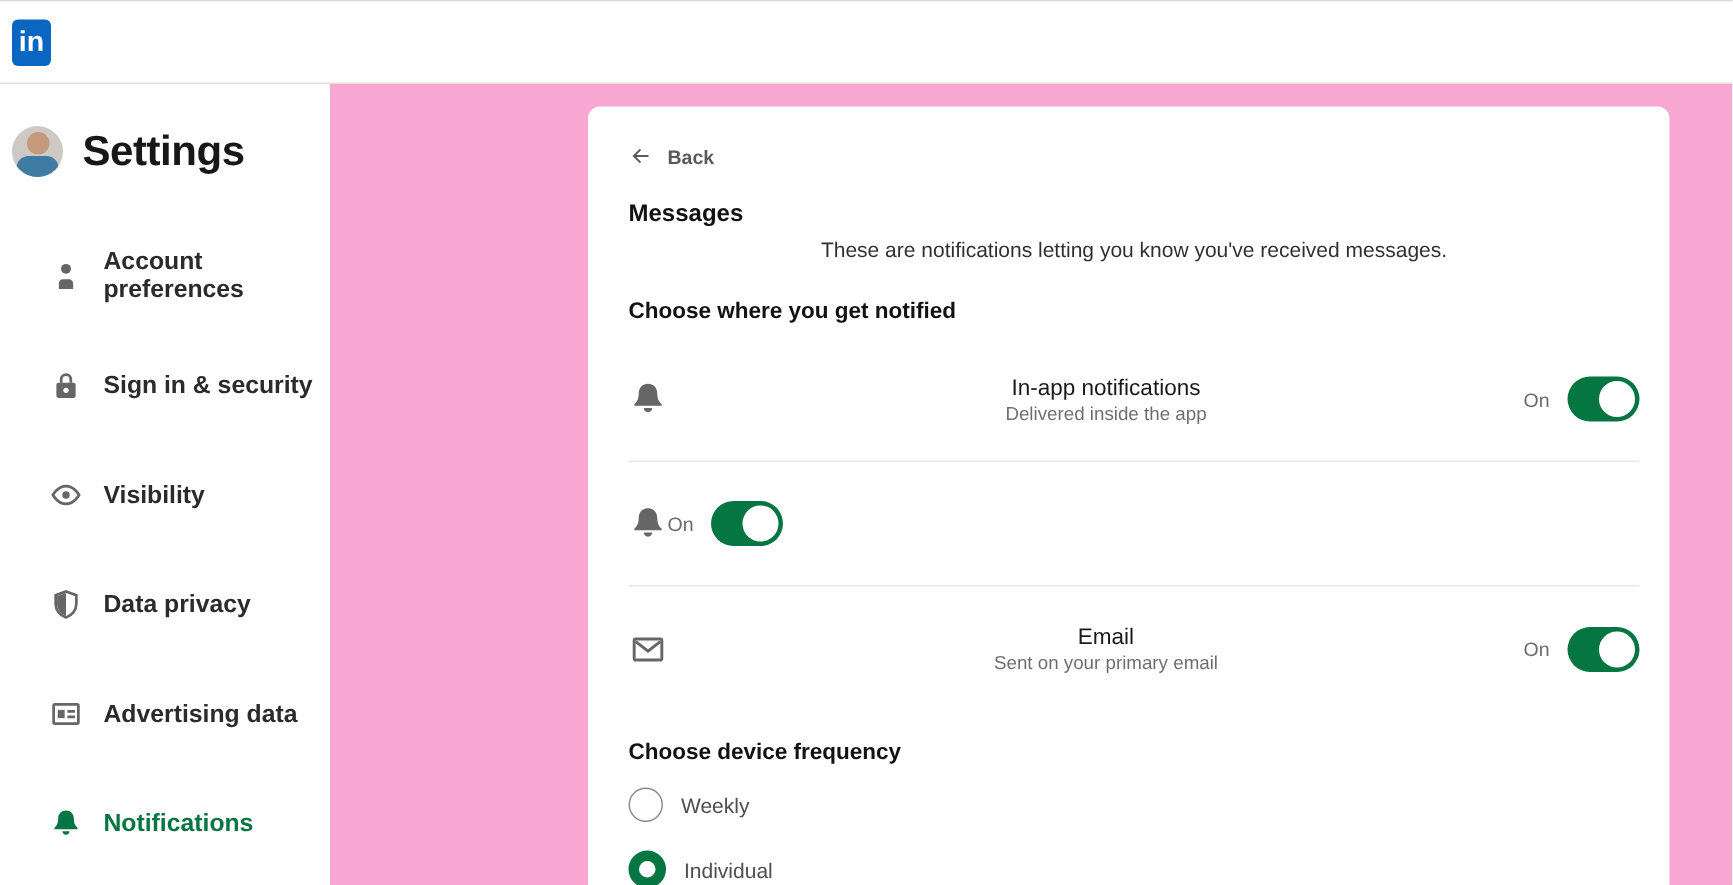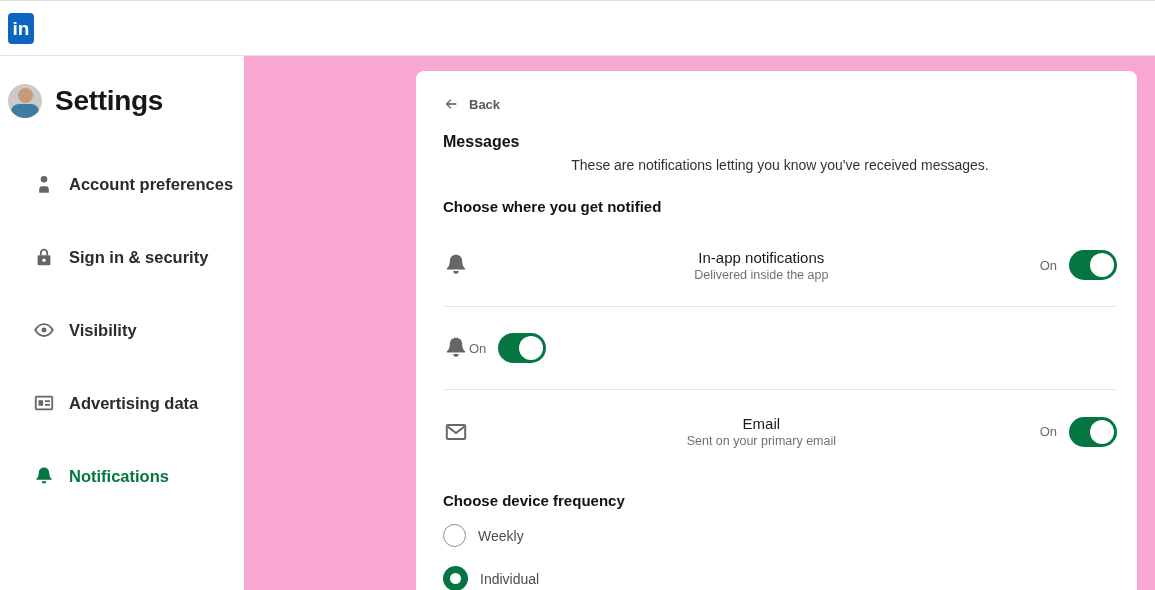--- a/index.html
+++ b/index.html
@@ -29,21 +29,21 @@
     font-weight: bold;
     display: flex; align-items: center; justify-content: center;
     line-height: 1;
     cursor: pointer;
   }
 
   
   .container { display: flex; height: 534px; }
 
   
-  .sidebar { width: 244px; background: #fff; flex-shrink: 0; }
+  .sidebar { width: 220px; background: #fff; flex-shrink: 0; }
   .settings-header {
     display: flex; align-items: center; gap: 13px;
     padding: 28px 8px 0 8px;
     height: 62px;
   }
   .avatar {
     width: 34px; height: 34px; border-radius: 50%;
     background: #cfc9c6;
     position: relative; overflow: hidden;
     flex-shrink: 0;
@@ -173,20 +173,29 @@
       <div class="nav-item">
         <span class="nav-icon">
           <svg viewBox="0 0 24 24" width="22" height="22" fill="none" stroke="#666" stroke-width="2">
             <path d="M2.5 12S6 5.5 12 5.5 21.5 12 21.5 12 18 18.5 12 18.5 2.5 12 2.5 12z"></path>
             <circle cx="12" cy="12" r="2.7" fill="#666" stroke="none"></circle>
           </svg>
         </span>
         <span class="nav-label">Visibility</span>
       </div>
 
+      <div class="nav-item">
+        <span class="nav-icon">
+          <svg viewBox="0 0 24 24" width="22" height="22">
+            <path d="M12 2.5l7.5 2.8v6.2c0 4.6-3 8.3-7.5 9.9-4.5-1.6-7.5-5.3-7.5-9.9V5.3z" fill="none" stroke="#666" stroke-width="2"></path>
+            <path d="M12 3.6v16.8c-4-1.5-6.5-4.9-6.5-8.9V6z" fill="#666"></path>
+          </svg>
+        </span>
+        <span class="nav-label">Data privacy</span>
+      </div>
 
       <div class="nav-item">
         <span class="nav-icon">
           <svg viewBox="0 0 24 24" width="22" height="22" fill="none" stroke="#666" stroke-width="2">
             <rect x="3" y="5" width="18" height="14" rx="1"></rect>
             <rect x="6" y="9" width="5" height="6" fill="#666" stroke="none"></rect>
             <line x1="13" y1="10" x2="18.5" y2="10"></line>
             <line x1="13" y1="14" x2="18.5" y2="14"></line>
           </svg>
         </span>

